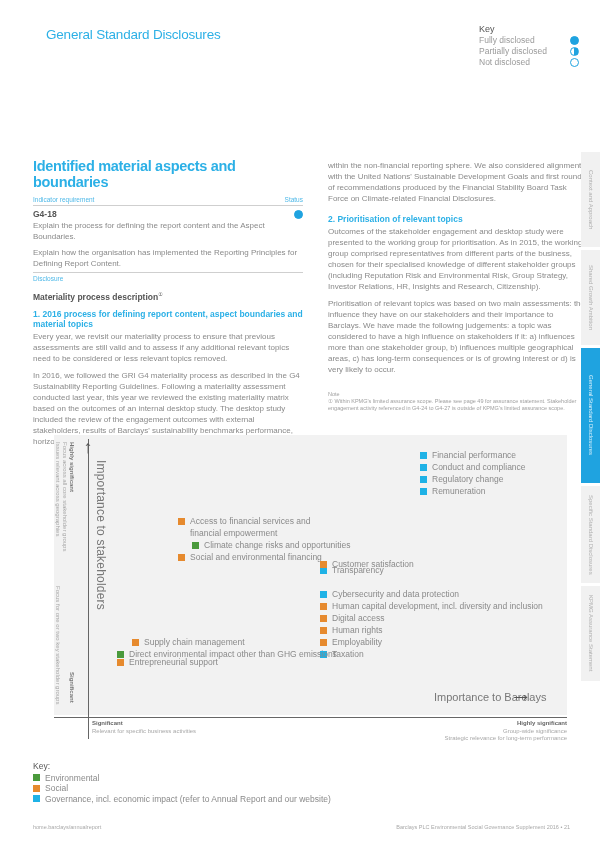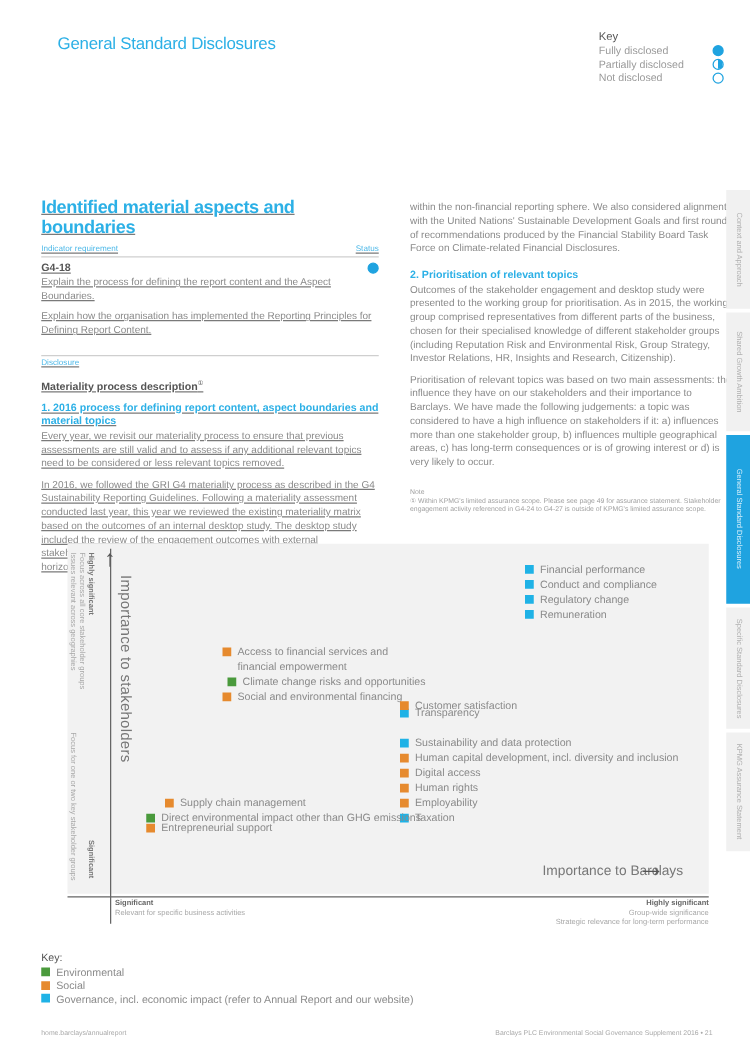--- a/index.html
+++ b/index.html
@@ -10,28 +10,28 @@
 
   .status-key { position: absolute; left: 479px; top: 24px; width: 100px; font-size: 8.5px; line-height: 11px; }
   .status-key .k-title { color: #555; font-size: 9px; }
   .status-key .k-row { display: flex; justify-content: space-between; align-items: center; color: #9a9a9a; }
   .dot { width: 9px; height: 9px; border-radius: 50%; border: 1.5px solid #1fa3e0; display: inline-block; }
   .dot.full { background: #1fa3e0; }
   .dot.partial { background: linear-gradient(90deg, #fff 50%, #1fa3e0 50%); }
   .dot.none { background: #fff; }
 
   
-  .left-col { position: absolute; left: 33px; top: 158px; width: 270px; text-decoration: underline; }
+  .left-col { position: absolute; left: 33px; top: 158px; width: 270px; }
   .section-title { font-size: 14.5px; font-weight: bold; color: #2cb0e6; letter-spacing: -0.3px; }
   .req-header { display: flex; justify-content: space-between; font-size: 6.5px; color: #4fb9e8; border-bottom: 1px solid #cfcfcf; padding: 4px 0 2px; margin-top: 2px; }
   .g418-row { display: flex; justify-content: space-between; align-items: center; margin-top: 3px; }
   .g418 { font-size: 8.5px; font-weight: bold; color: #555; }
   .body-text { font-size: 8px; line-height: 11px; color: #8a8a8a; }
   .req-text { margin-top: 1px; }
-  .req-text2 { margin-top: 5px; padding-bottom: 15px; border-bottom: 1px solid #cfcfcf; }
+  .req-text2 { margin-top: 5px; padding-bottom: 3px; border-bottom: 1px solid #cfcfcf; }
   .disclosure-label { font-size: 6.5px; color: #4fb9e8; margin-top: 2px; }
   .mat-title { font-size: 8.5px; font-weight: bold; color: #555; margin-top: 9px; }
   .mat-title sup { font-size: 5px; font-weight: normal; }
   .sub-heading { font-size: 8.5px; font-weight: bold; color: #2cb0e6; line-height: 10px; margin-top: 7px; }
   .para { margin-top: 2px; }
   .para + .para { margin-top: 6px; }
 
   
   .right-col { position: absolute; left: 328px; top: 160px; width: 258px; }
   .right-col .sub-heading { margin-top: 10px; }
@@ -186,40 +186,40 @@
   </div>
 <div class="item" style="left:420px;top:485px;">
     <span class="sq gov"></span>
     <span>Remuneration</span>
   </div>
 
 <div class="item" style="left:178px;top:515px;">
     <span class="sq soc"></span>
     <span><span>Access to financial services and</span><br><span>financial empowerment</span></span>
   </div>
-<div class="item" style="left:182px;top:539px;">
+<div class="item" style="left:192px;top:539px;">
     <span class="sq env"></span>
     <span>Climate change risks and opportunities</span>
   </div>
 <div class="item" style="left:178px;top:551px;">
     <span class="sq soc"></span>
     <span>Social and environmental financing</span>
   </div>
 
 <div class="item" style="left:320px;top:564px;">
     <span class="sq gov"></span>
     <span>Transparency</span>
   </div>
 <div class="item" style="left:320px;top:558px;justify-content:center;">
     <span class="sq soc"></span>
     <span>Customer satisfaction</span>
   </div>
 <div class="item" style="left:320px;top:588px;">
     <span class="sq gov"></span>
-    <span>Sustainability and data protection</span>
+    <span>Cybersecurity and data protection</span>
   </div>
 <div class="item" style="left:320px;top:600px;">
     <span class="sq soc"></span>
     <span>Human capital development, incl. diversity and inclusion</span>
   </div>
 <div class="item" style="left:320px;top:612px;">
     <span class="sq soc"></span>
     <span>Digital access</span>
   </div>
 <div class="item" style="left:320px;top:624px;">

